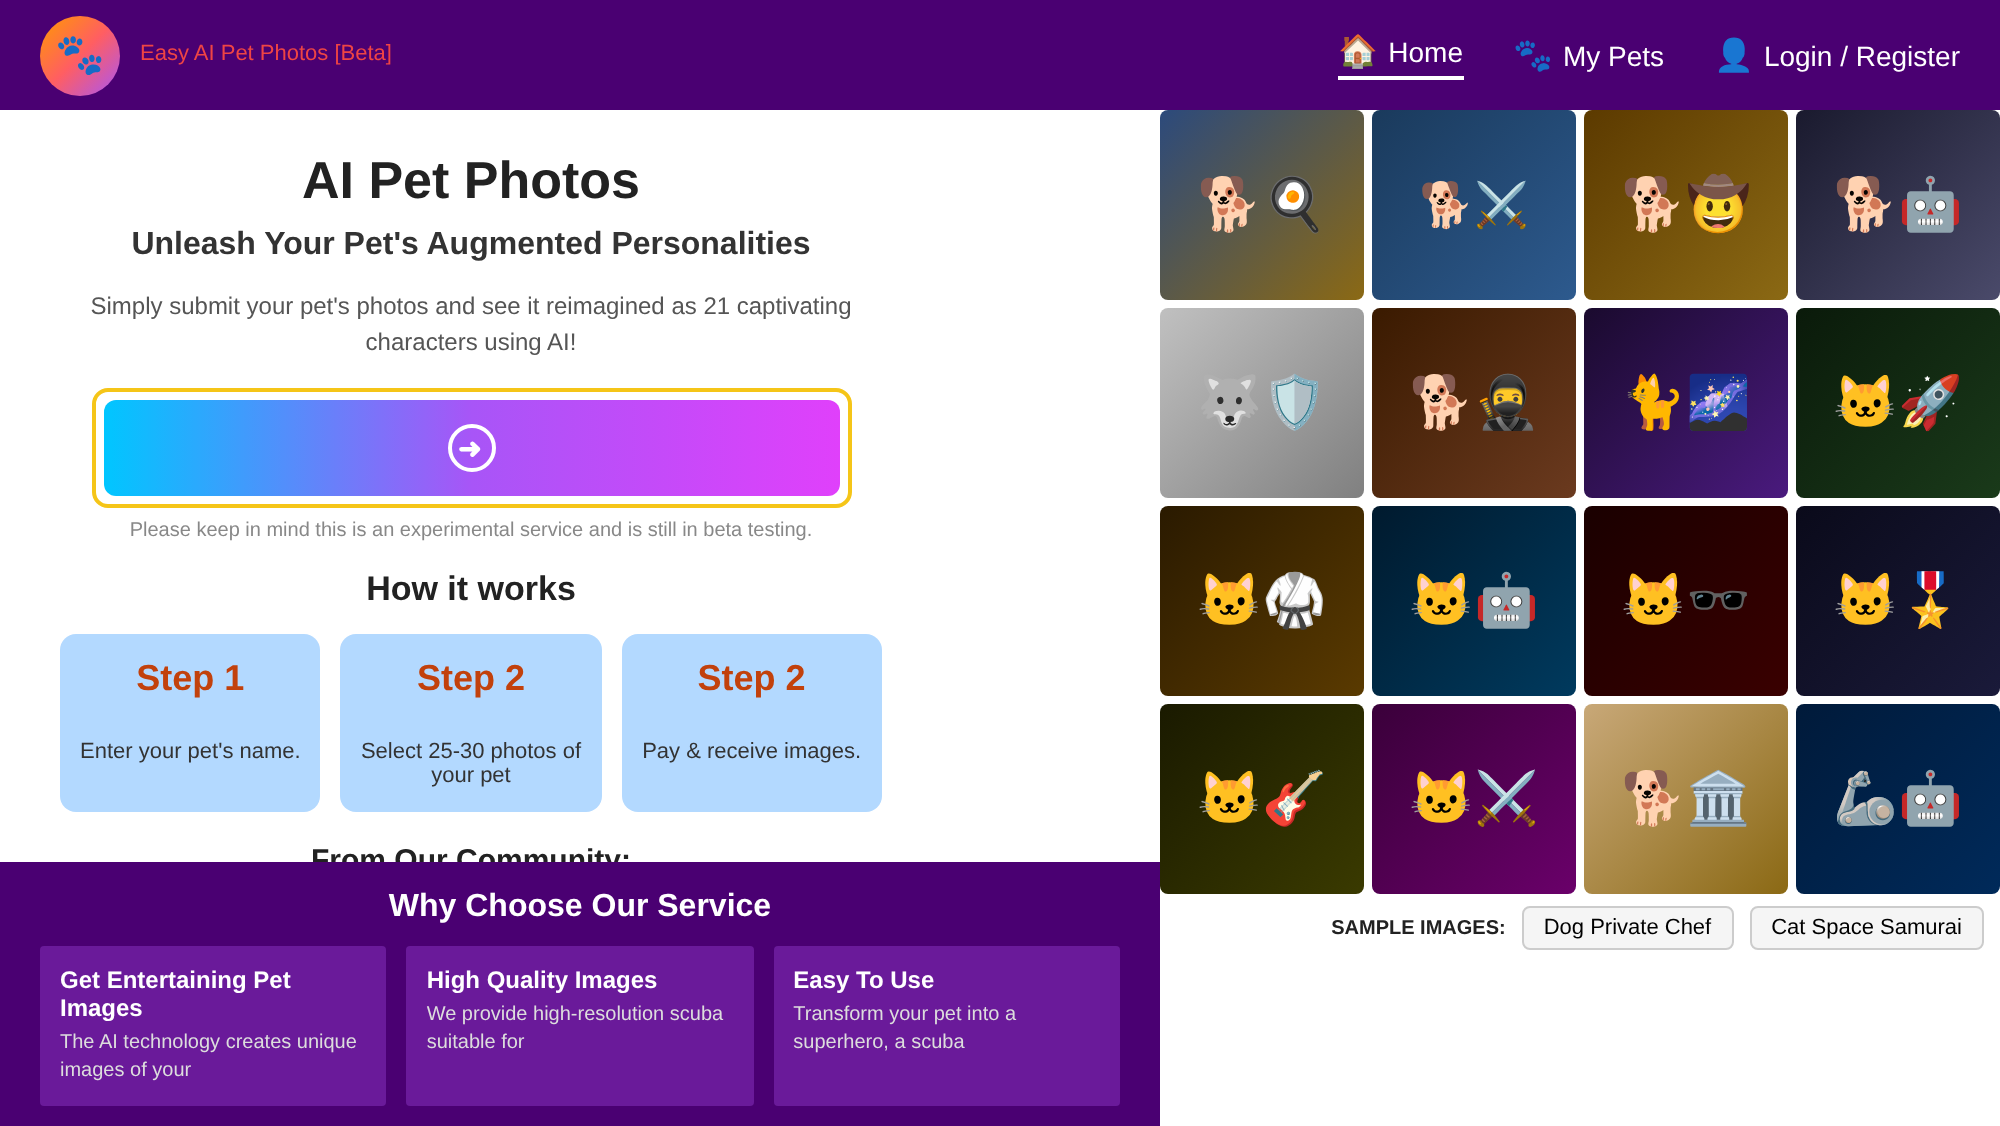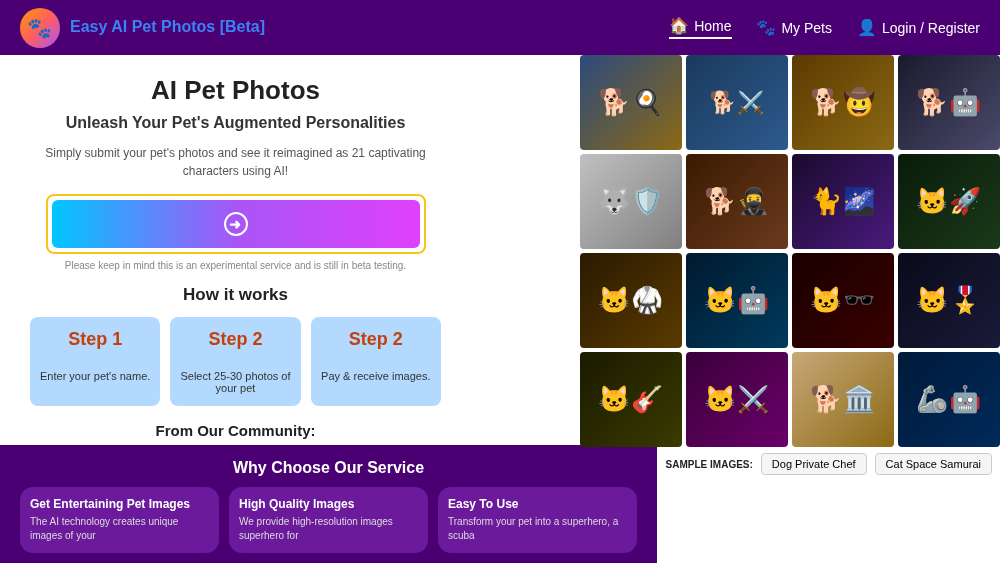--- a/index.html
+++ b/index.html
@@ -23,23 +23,23 @@
       width: 40px;
       height: 40px;
       border-radius: 50%;
       background: linear-gradient(135deg, #ff9a00, #ff5e62, #a855f7);
       display: flex;
       align-items: center;
       justify-content: center;
       font-size: 20px;
     }
     .header-brand {
-      color: #3b82f6;
-      font-size: 16px;
-      font-weight: bold;
+      color: #ef4444;
+      font-size: 11px;
+      font-weight: normal;
       line-height: 1.3;
     }
     .header-nav {
       display: flex;
       align-items: center;
       gap: 25px;
     }
     .nav-item {
       color: white;
       text-decoration: none;
@@ -188,37 +188,37 @@
     }
     .testimonial-quote {
       font-weight: bold;
       color: #222;
     }
 
     
     .features-bar {
       background: #4a0072;
       padding: 14px 20px 10px;
-      width: 657px;
+      width: 580px;
     }
     .features-bar-title {
       color: white;
       font-size: 16px;
       font-weight: bold;
       text-align: center;
       margin-bottom: 10px;
     }
     .feature-cards {
       display: flex;
       gap: 10px;
     }
     .feature-card {
       flex: 1;
       background: #6a1a9a;
-      border-radius: 13px;
+      border-radius: 2px;
       padding: 10px;
     }
     .feature-card-title {
       color: white;
       font-size: 12px;
       font-weight: bold;
       margin-bottom: 4px;
     }
     .feature-card-desc {
       color: #ddd;
@@ -364,21 +364,21 @@
 
     <div class="features-bar">
       <div class="features-bar-title">Why Choose Our Service</div>
       <div class="feature-cards">
         <div class="feature-card">
           <div class="feature-card-title">Get Entertaining Pet Images</div>
           <div class="feature-card-desc">The AI technology creates unique images of your</div>
         </div>
         <div class="feature-card">
           <div class="feature-card-title">High Quality Images</div>
-          <div class="feature-card-desc">We provide high-resolution images superhero for</div>
+          <div class="feature-card-desc">We provide high-resolution scuba suitable for</div>
         </div>
         <div class="feature-card">
           <div class="feature-card-title">Easy To Use</div>
           <div class="feature-card-desc">Transform your pet into a superhero, a scuba</div>
         </div>
       </div>
     </div>
   </div>
 
   <div class="right-panel">

